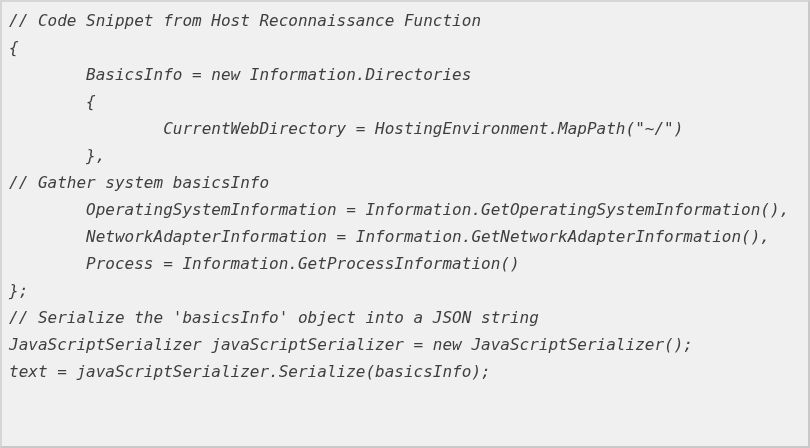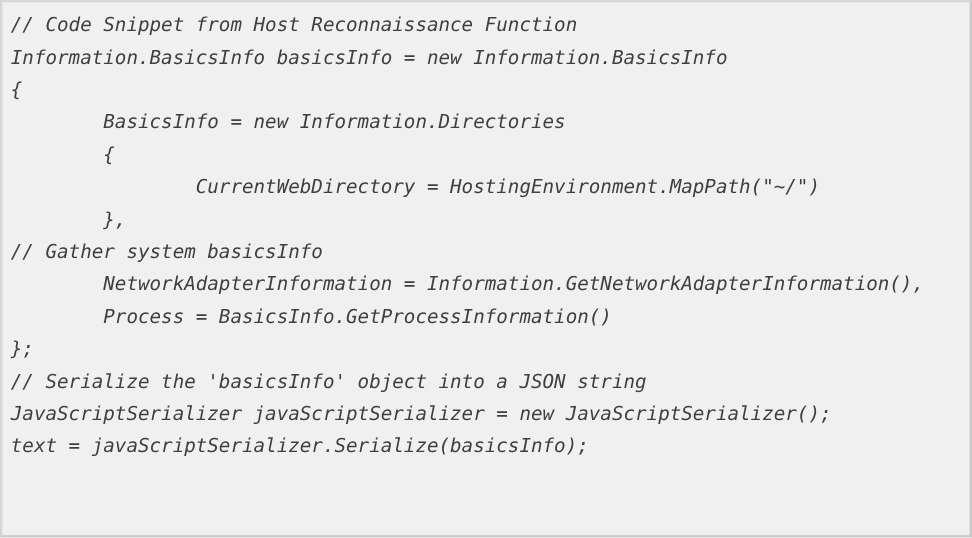--- a/index.html
+++ b/index.html
@@ -26,26 +26,26 @@
     color: #3f3f3f;
     white-space: pre;
     letter-spacing: 0;
   }
 </style>
 </head>
 <body>
 
 <div class="code-block">
   <div class="code-line">// Code Snippet from Host Reconnaissance Function</div>
-  <div class="code-line">Information.BasicsInfo basicsInfo = new Information.BasicsInfo</div>
   <div class="code-line">{</div>
   <div class="code-line">        BasicsInfo = new Information.Directories</div>
   <div class="code-line">        {</div>
   <div class="code-line">                CurrentWebDirectory = HostingEnvironment.MapPath("~/")</div>
   <div class="code-line">        },</div>
   <div class="code-line">// Gather system basicsInfo</div>
+  <div class="code-line">        OperatingSystemInformation = Information.GetOperatingSystemInformation(),</div>
   <div class="code-line">        NetworkAdapterInformation = Information.GetNetworkAdapterInformation(),</div>
-  <div class="code-line">        Process = BasicsInfo.GetProcessInformation()</div>
+  <div class="code-line">        Process = Information.GetProcessInformation()</div>
   <div class="code-line">};</div>
   <div class="code-line">// Serialize the 'basicsInfo' object into a JSON string</div>
   <div class="code-line">JavaScriptSerializer javaScriptSerializer = new JavaScriptSerializer();</div>
   <div class="code-line">text = javaScriptSerializer.Serialize(basicsInfo);</div>
 </div>
 
 </body></html>

